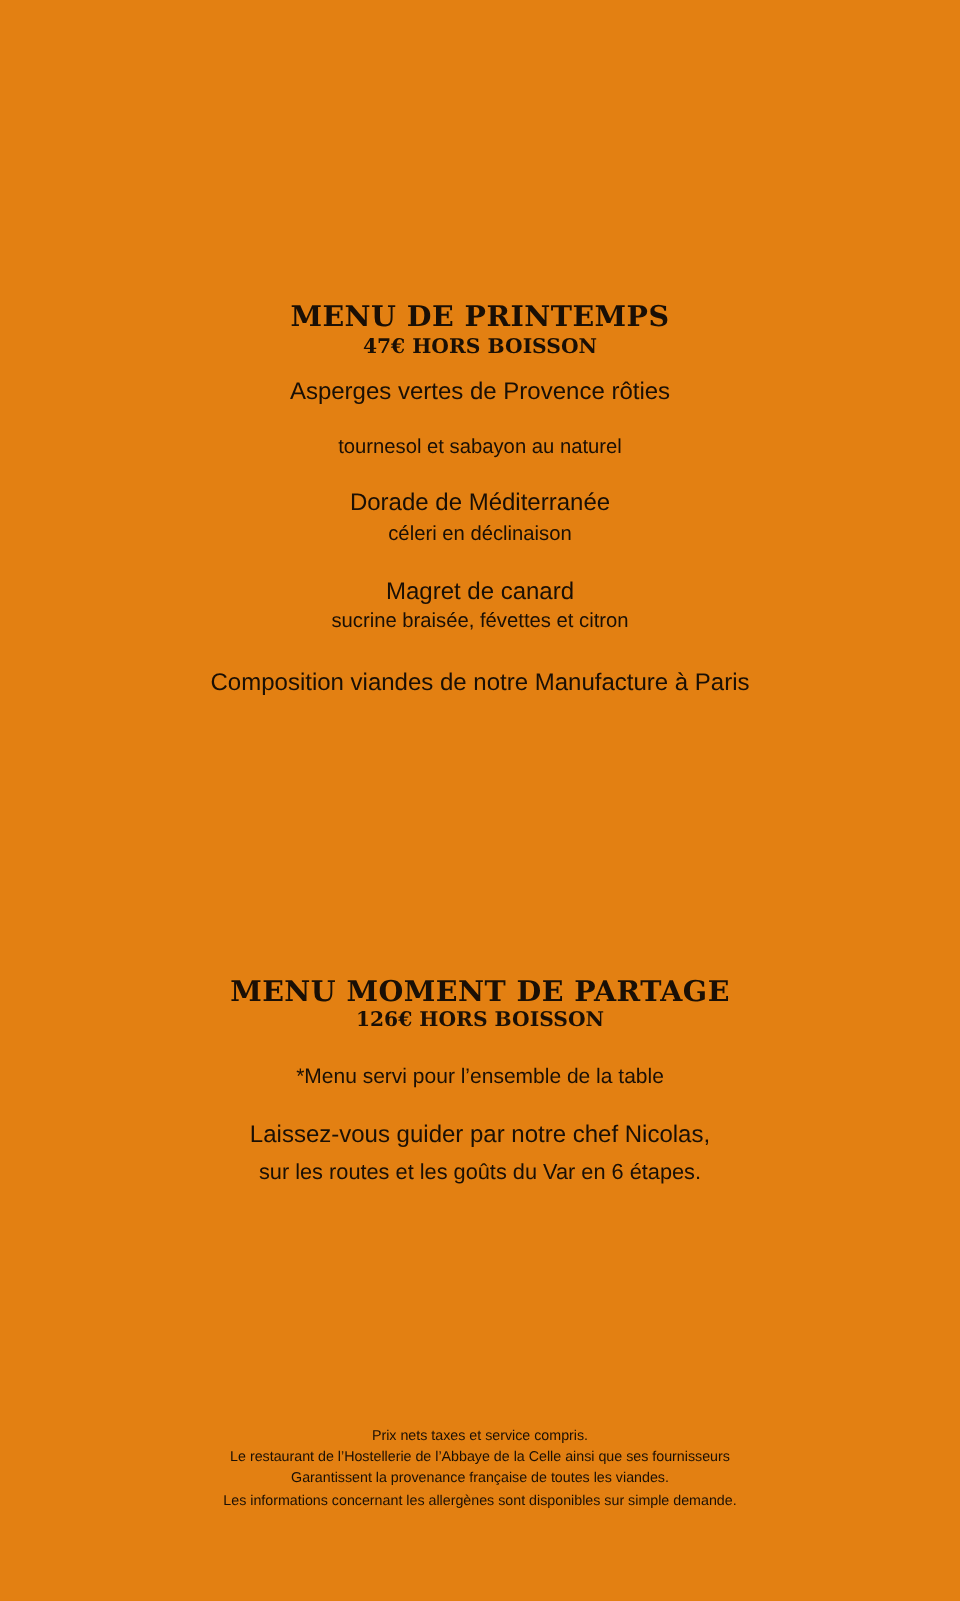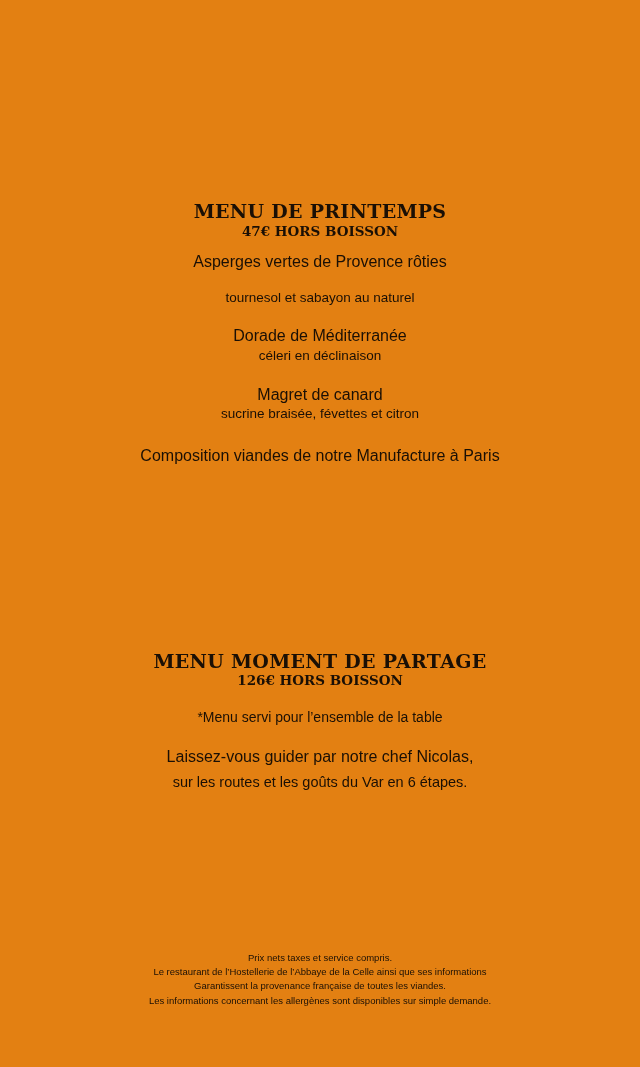--- a/index.html
+++ b/index.html
@@ -102,16 +102,16 @@
 <section>
   <div class="block menu-title" style="top:649px;">MENU MOMENT DE PARTAGE</div>
   <div class="block menu-price" style="top:671px;">126€ HORS BOISSON</div>
   <div class="block note" style="top:707px;">*Menu servi pour l’ensemble de la table</div>
   <div class="block intro-1" style="top:746px;">Laissez-vous guider par notre chef Nicolas,</div>
   <div class="block intro-2" style="top:771px;text-align:center;">sur les routes et les goûts du Var en 6 étapes.</div>
 </section>
 
 <footer>
   <div class="block footer-line" style="top:952px;">Prix nets taxes et service compris.</div>
-  <div class="block footer-line" style="top:966px;">Le restaurant de l’Hostellerie de l’Abbaye de la Celle ainsi que ses informations</div>
+  <div class="block footer-line" style="top:966px;">Le restaurant de l’Hostellerie de l’Abbaye de la Celle ainsi que ses fournisseurs</div>
   <div class="block footer-line" style="top:980px;">Garantissent la provenance française de toutes les viandes.</div>
   <div class="block footer-line" style="top:995px;">Les informations concernant les allergènes sont disponibles sur simple demande.</div>
 </footer>
 
 </body></html>

